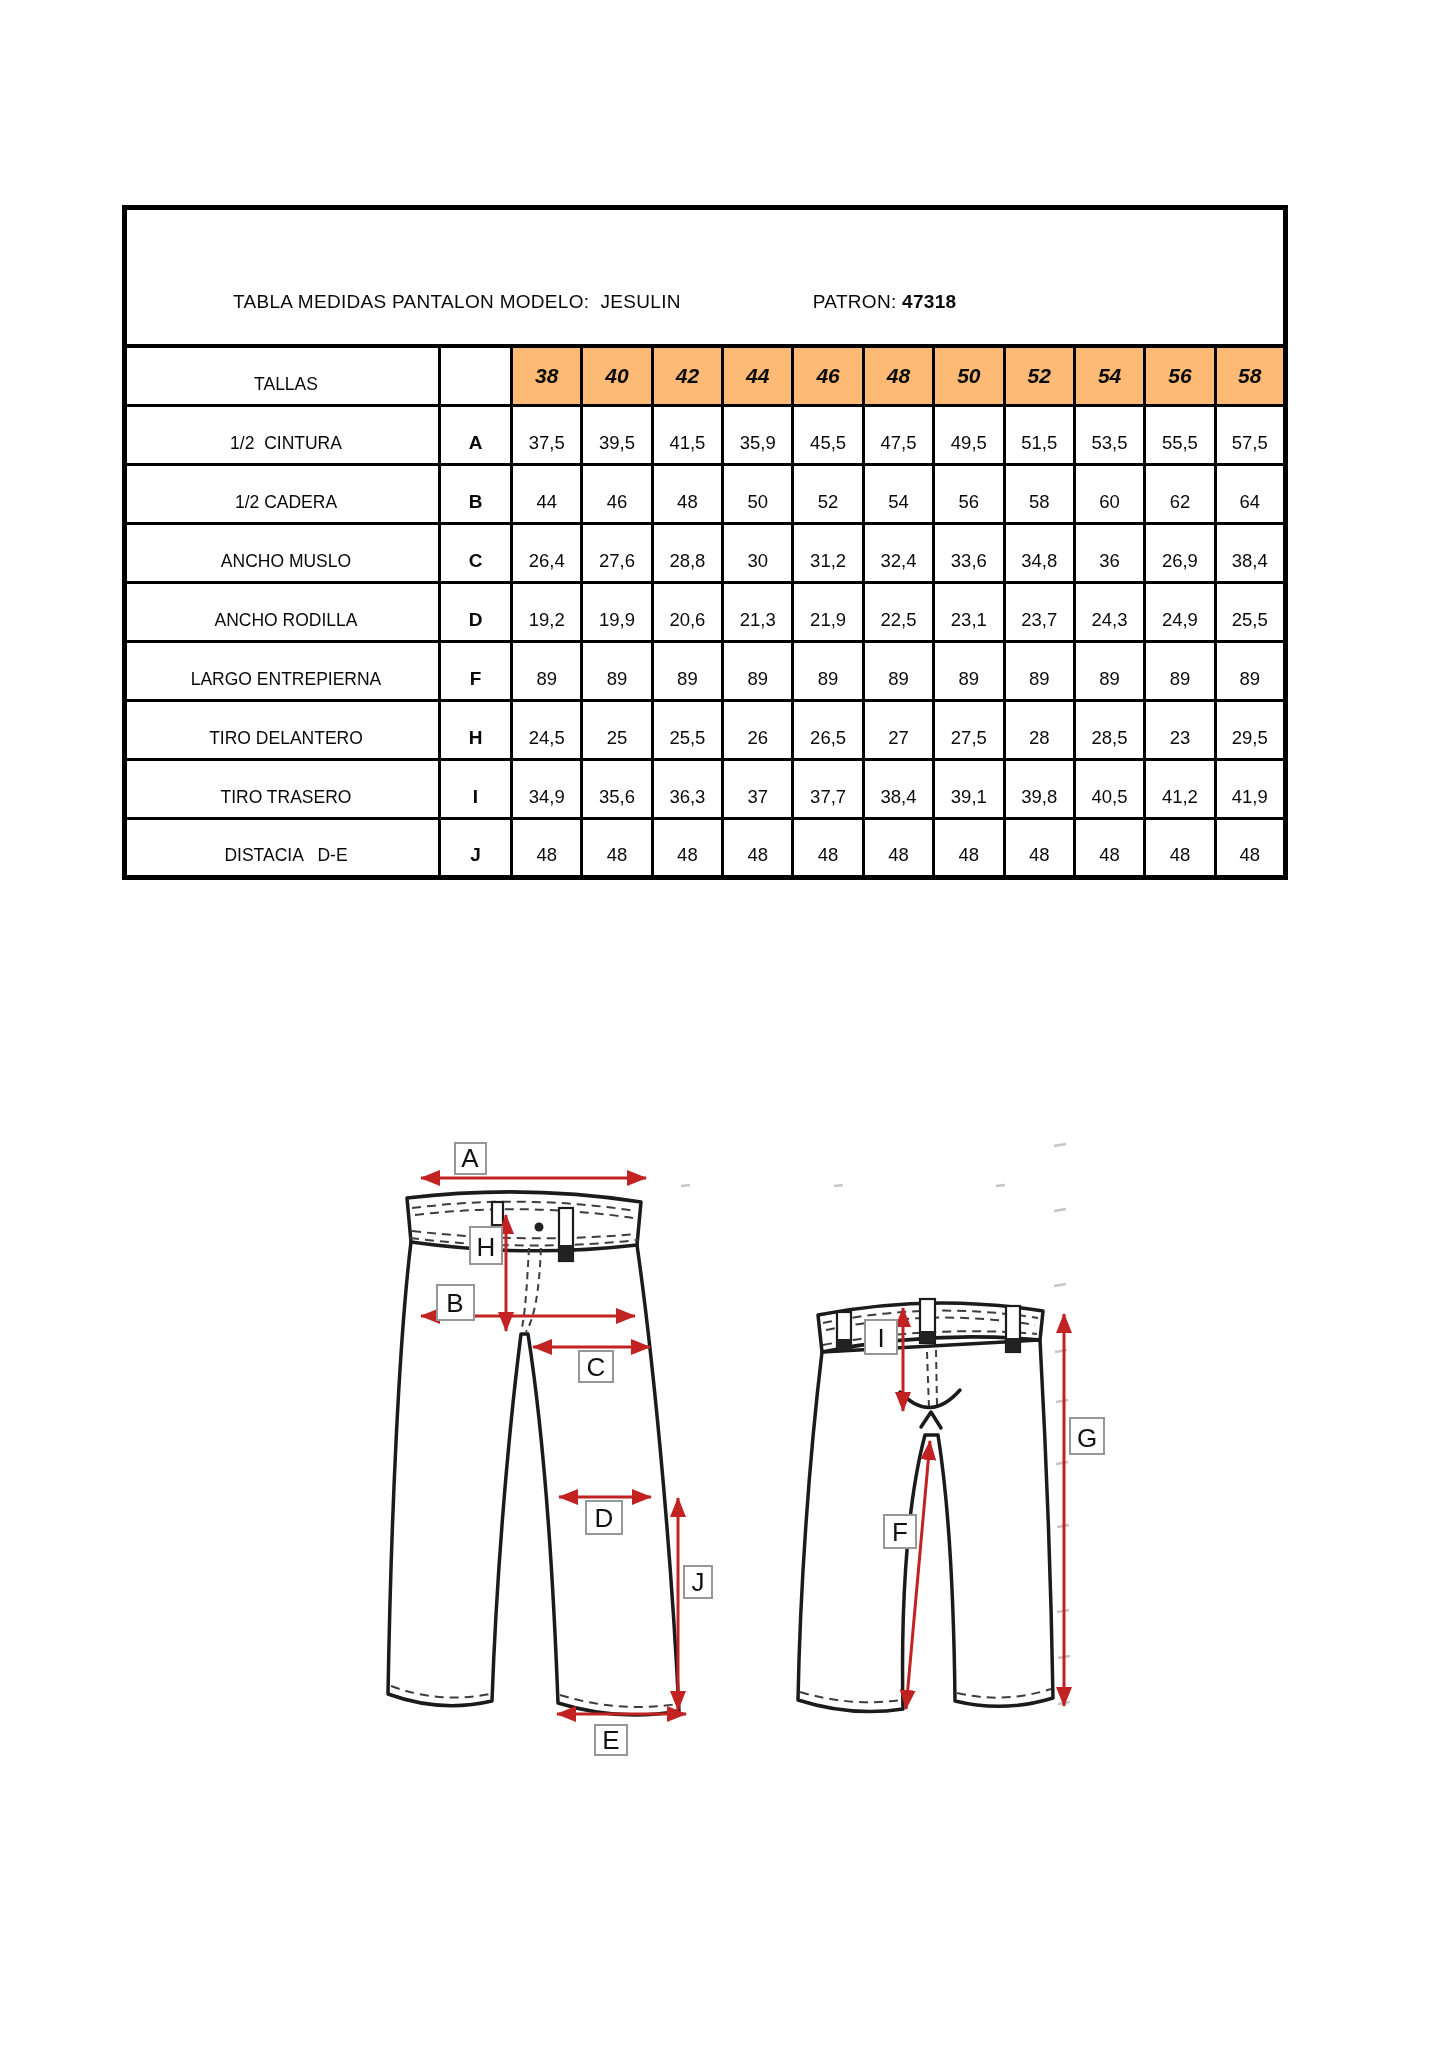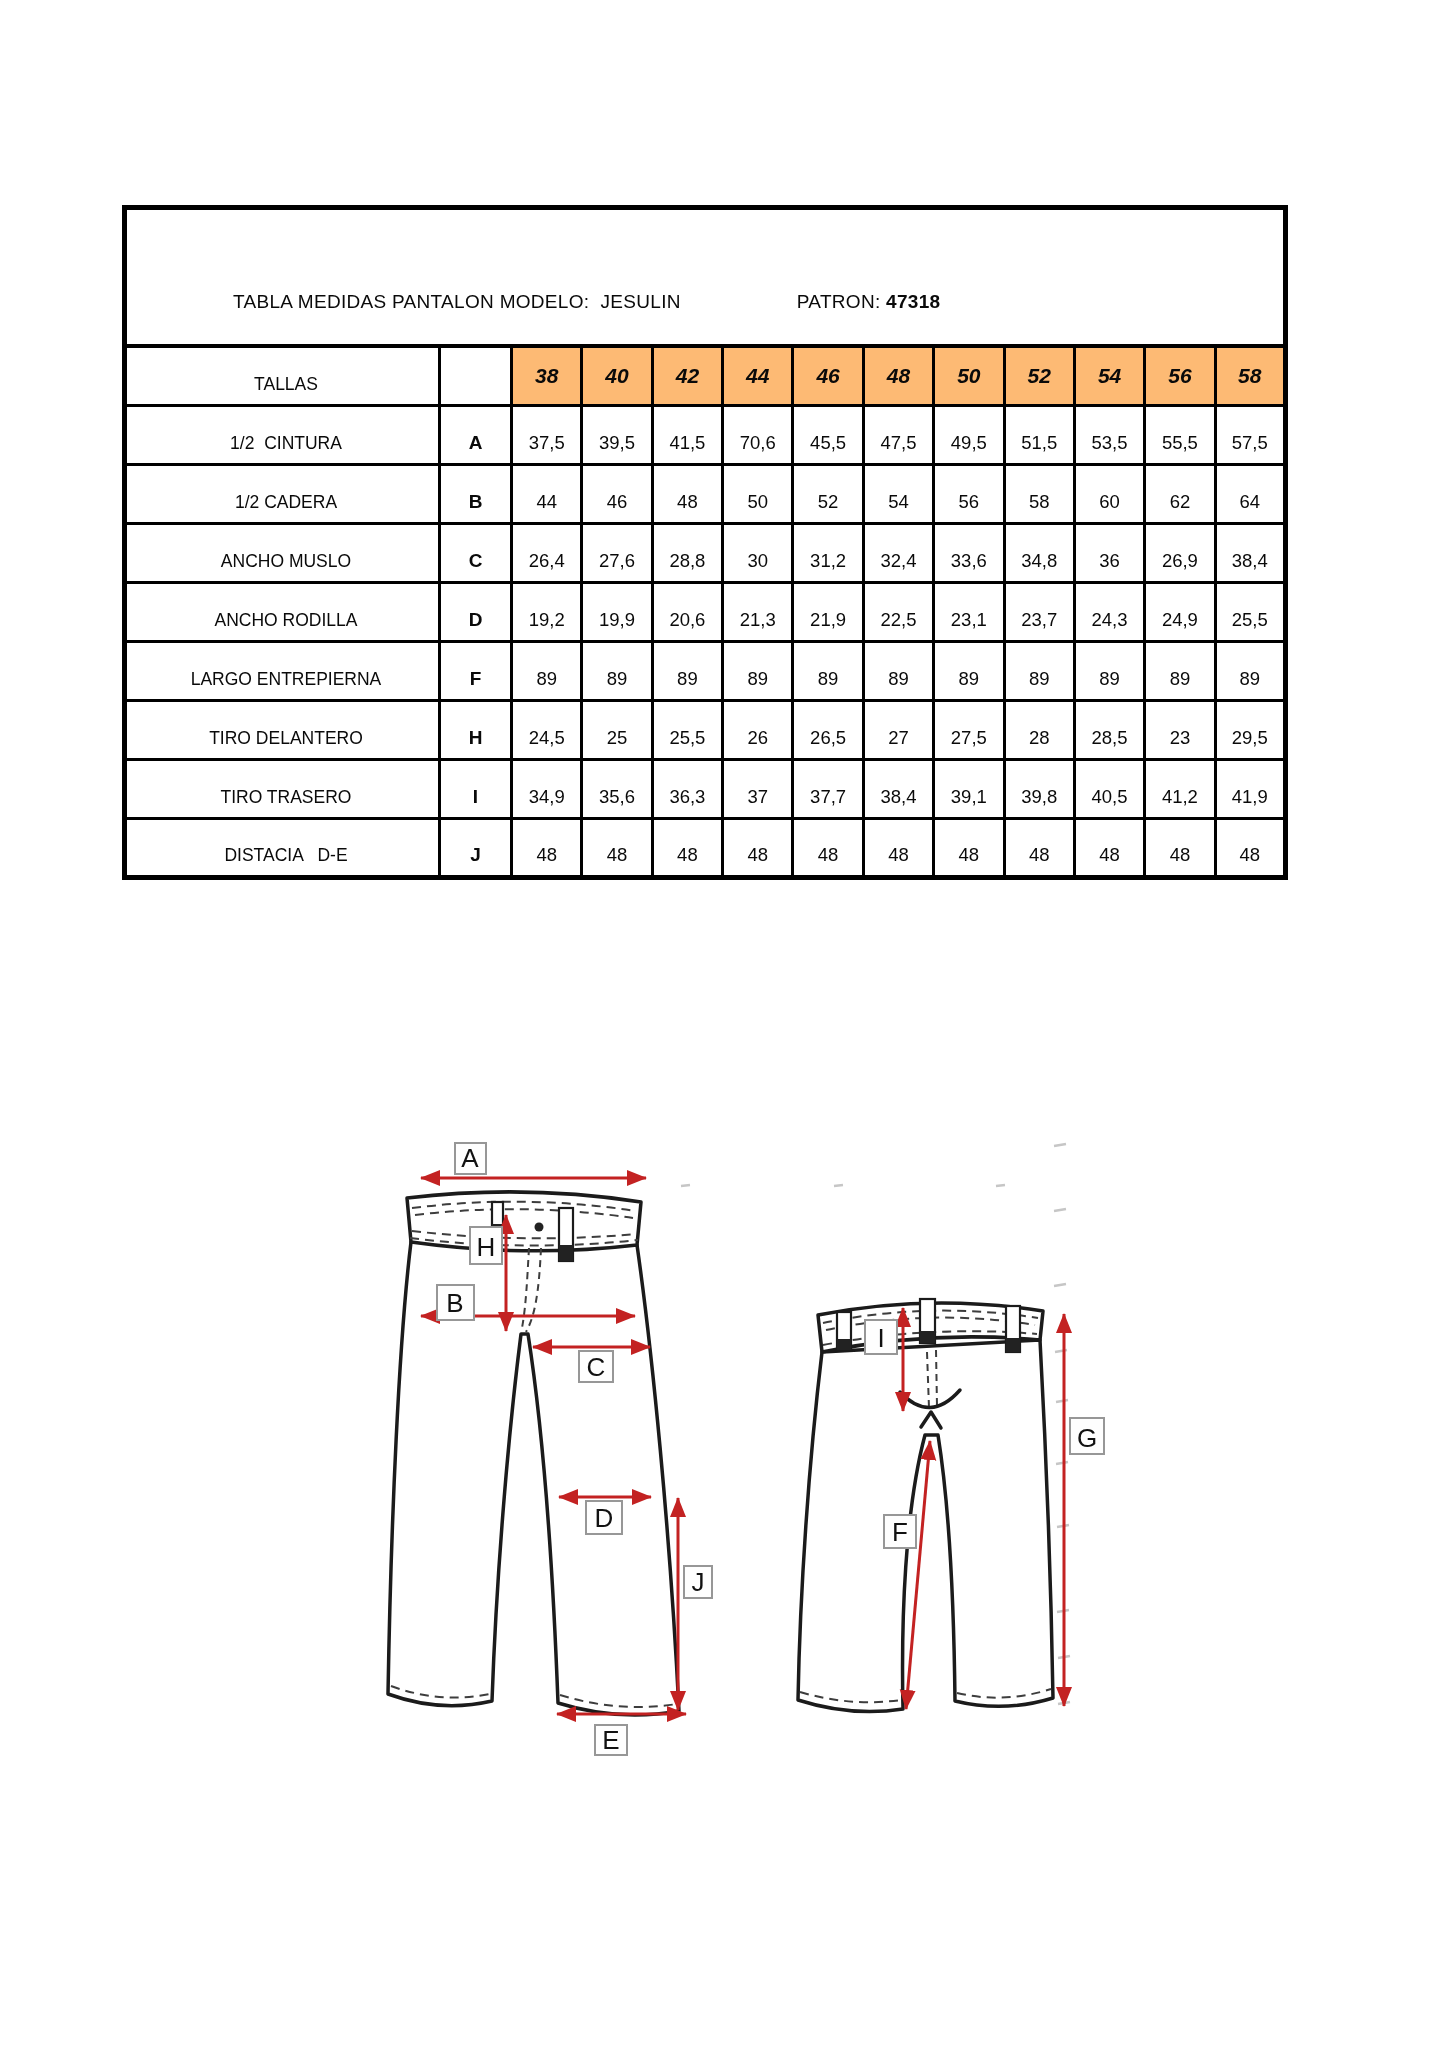--- a/index.html
+++ b/index.html
@@ -12,21 +12,21 @@
   
   table.mtable {
     position:absolute; left:122px; top:205px; width:1166px;
     border-collapse:collapse; table-layout:fixed; background:#fff;
     border:5px solid #000;
   }
   table.mtable td { border:3px solid #000; vertical-align:bottom; box-sizing:border-box; }
   tr.r-title td { height:138px; border-bottom:4px solid #000; }
   .title-wrap {
     display:flex; align-items:flex-end; padding:0 0 30px 105px;
-    font-size:19px; letter-spacing:0.3px; white-space:pre;
+    font-size:19px; letter-spacing:0.3px; white-space:pre;gap:16px;
   }
   .title-wrap .patron { margin-left:116px; }
   .title-wrap b { font-weight:bold; }
 
   tr.r-sizes td { height:60px; }
   tr.r-data  td { height:59px; }
 
   td.c-label  { text-align:center; padding:0 2px 9px 9px; font-size:17.5px; white-space:pre; overflow:hidden; }
   td.c-letter { text-align:center; padding-bottom:9px; font-size:19px; font-weight:bold; }
   td.c-size   { text-align:center; padding-bottom:9px; font-size:18.5px; }
@@ -90,21 +90,21 @@
           <td class="c-size hdr-size">56</td>
           <td class="c-size hdr-size">58</td>
         </tr>
 
     <tr class="r-data">
           <td class="c-label">1/2  CINTURA</td>
           <td class="c-letter">A</td>
           <td class="c-size">37,5</td>
           <td class="c-size">39,5</td>
           <td class="c-size">41,5</td>
-          <td class="c-size">70,6</td>
+          <td class="c-size">35,9</td>
           <td class="c-size">45,5</td>
           <td class="c-size">47,5</td>
           <td class="c-size">49,5</td>
           <td class="c-size">51,5</td>
           <td class="c-size">53,5</td>
           <td class="c-size">55,5</td>
           <td class="c-size">57,5</td>
         </tr>
         <tr class="r-data">
           <td class="c-label">1/2 CADERA</td>

